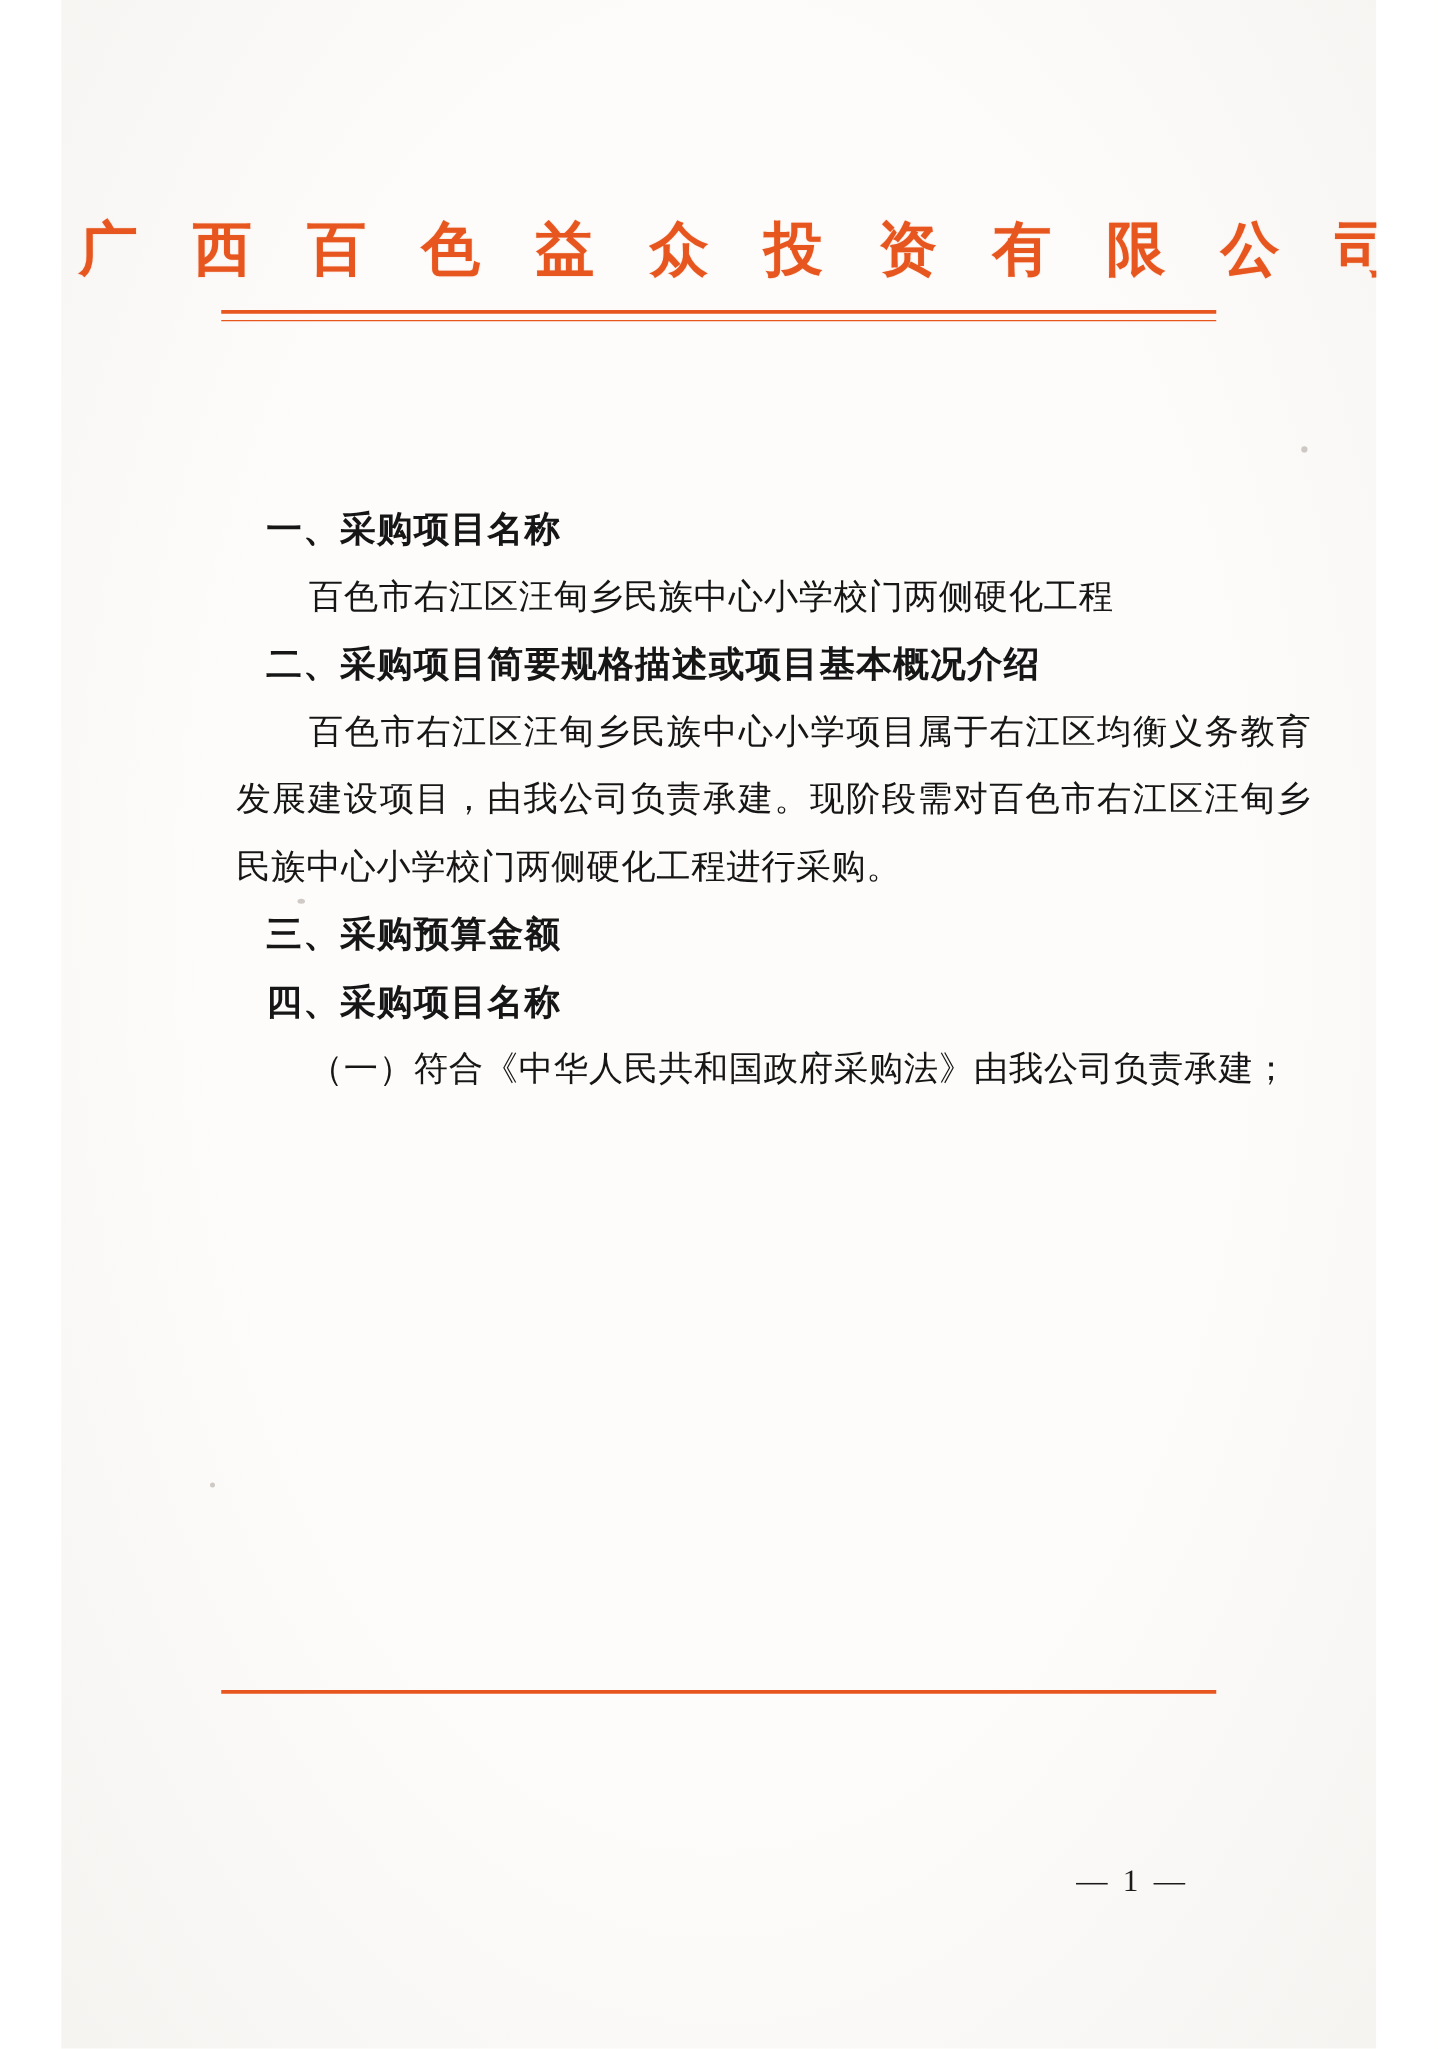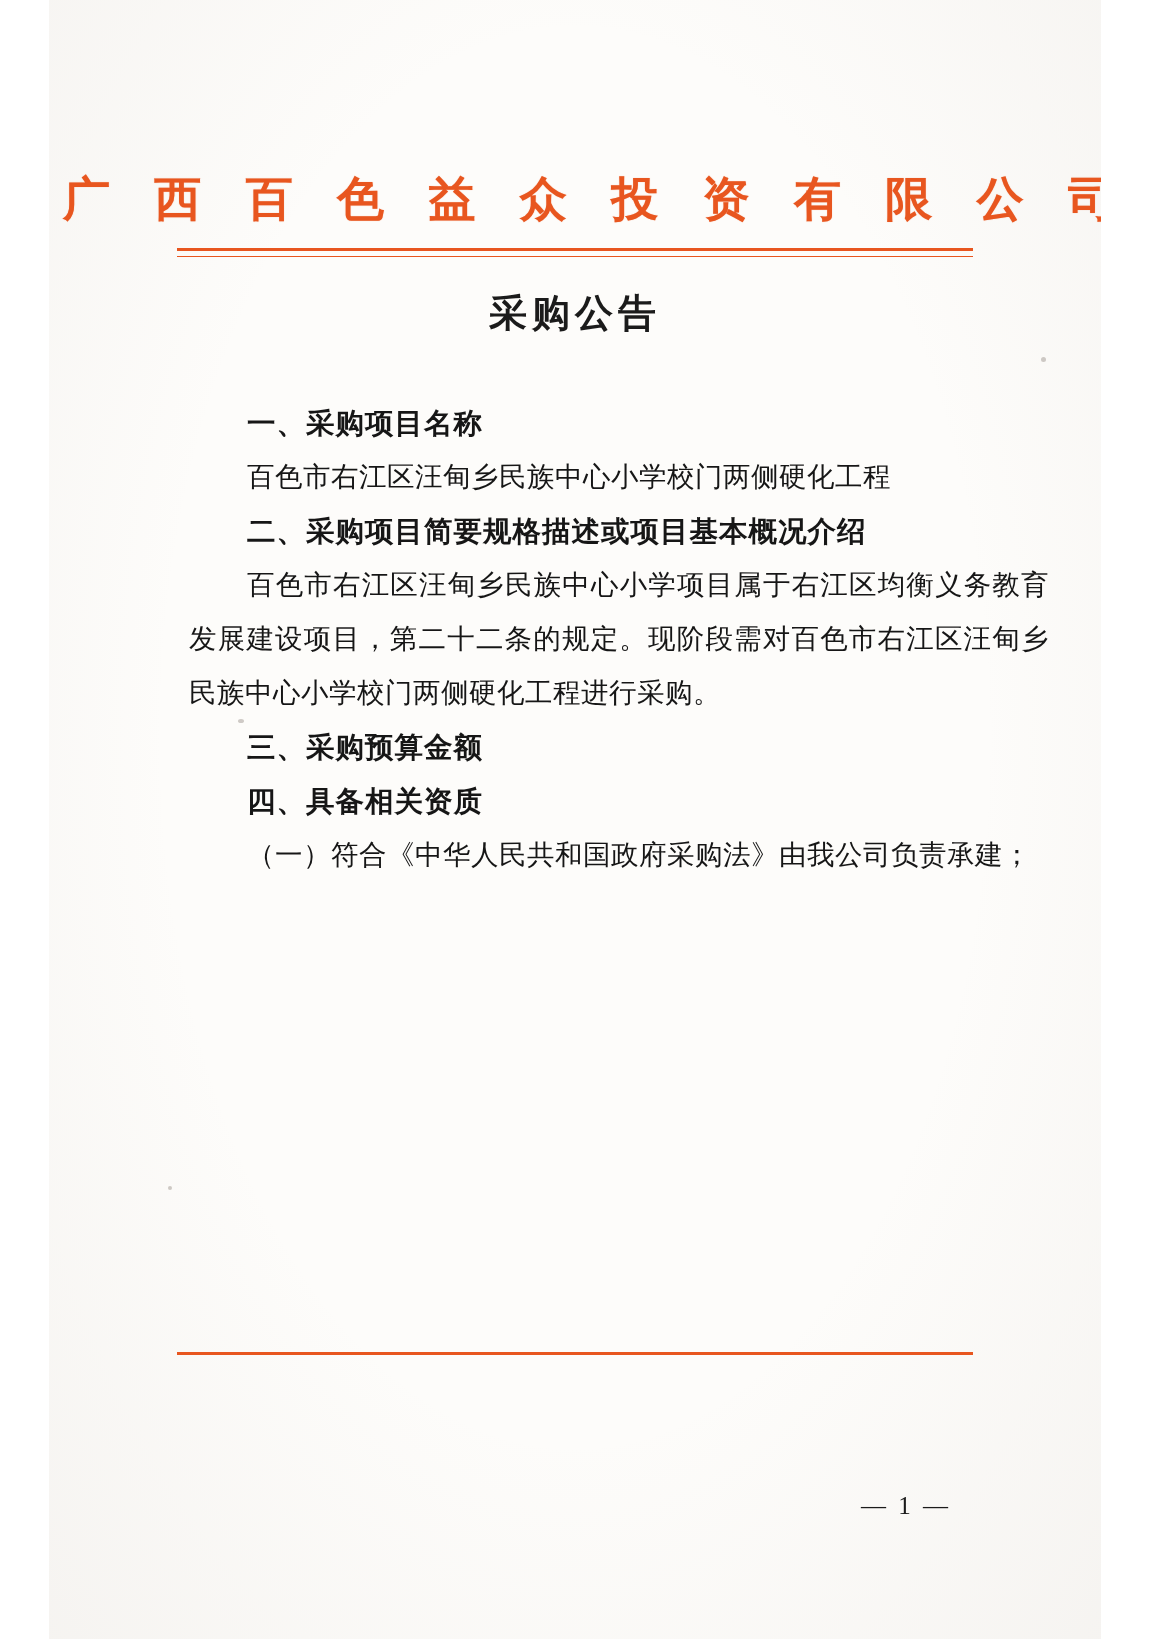--- a/index.html
+++ b/index.html
@@ -80,21 +80,21 @@
     left: 140px;
     width: 860px;
     color: #161616;
     font-size: 27.5px;
     line-height: 54px;
   }
   .sec-head {
     font-weight: bold;
     font-size: 28.5px;
     letter-spacing: 1px;
-    margin-left: 58px;
+    margin-left: 24px;
     font-family: "DejaVu Serif", "Liberation Serif", serif;
   }
   .para {
     text-align: justify;
     text-justify: inter-ideograph;
     text-indent: 58px;
     letter-spacing: 0.5px;
   }
   .amount {
     font-family: "Liberation Serif", serif;
@@ -134,33 +134,32 @@
 <div class="page">
 
   <div class="paper-tint"></div>
 
   <div class="letterhead">
     <div class="org-name">广 西 百 色 益 众 投 资 有 限 公 司</div>
   </div>
   <div class="rule-top"></div>
   <div class="rule-top-thin"></div>
 
-  <div class="doc-title">采购公告</div>
 
   <div class="body-area">
 
     <div class="sec-head">一、采购项目名称</div>
     <div class="para">百色市右江区汪甸乡民族中心小学校门两侧硬化工程</div>
 
     <div class="sec-head">二、采购项目简要规格描述或项目基本概况介绍</div>
-    <div class="para">百色市右江区汪甸乡民族中心小学项目属于右江区均衡义务教育发展建设项目，第二十二条的规定。现阶段需对百色市右江区汪甸乡民族中心小学校门两侧硬化工程进行采购。</div>
+    <div class="para">百色市右江区汪甸乡民族中心小学项目属于右江区均衡义务教育发展建设项目，由我公司负责承建。现阶段需对百色市右江区汪甸乡民族中心小学校门两侧硬化工程进行采购。</div>
 
     <div class="sec-head">三、采购预算金额</div>
 
-    <div class="sec-head">四、具备相关资质</div>
+    <div class="sec-head">四、采购项目名称</div>
     <div class="para">（一）符合《中华人民共和国政府采购法》由我公司负责承建；</div>
 
   </div>
 
   <div class="rule-bottom"></div>
   <div class="page-number">— 1 —</div>
 
   <div class="speck s1"></div>
   <div class="speck s2"></div>
   <div class="speck s3"></div>

